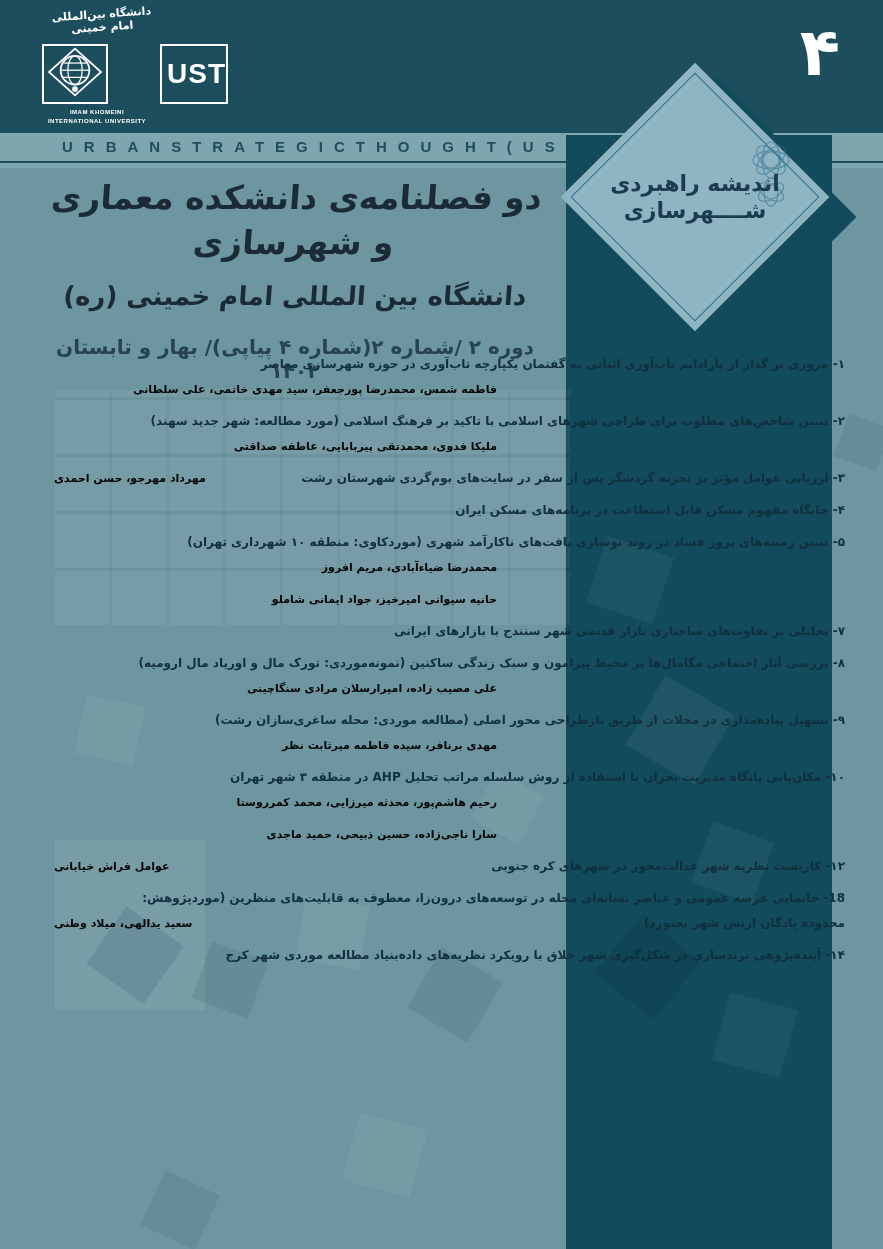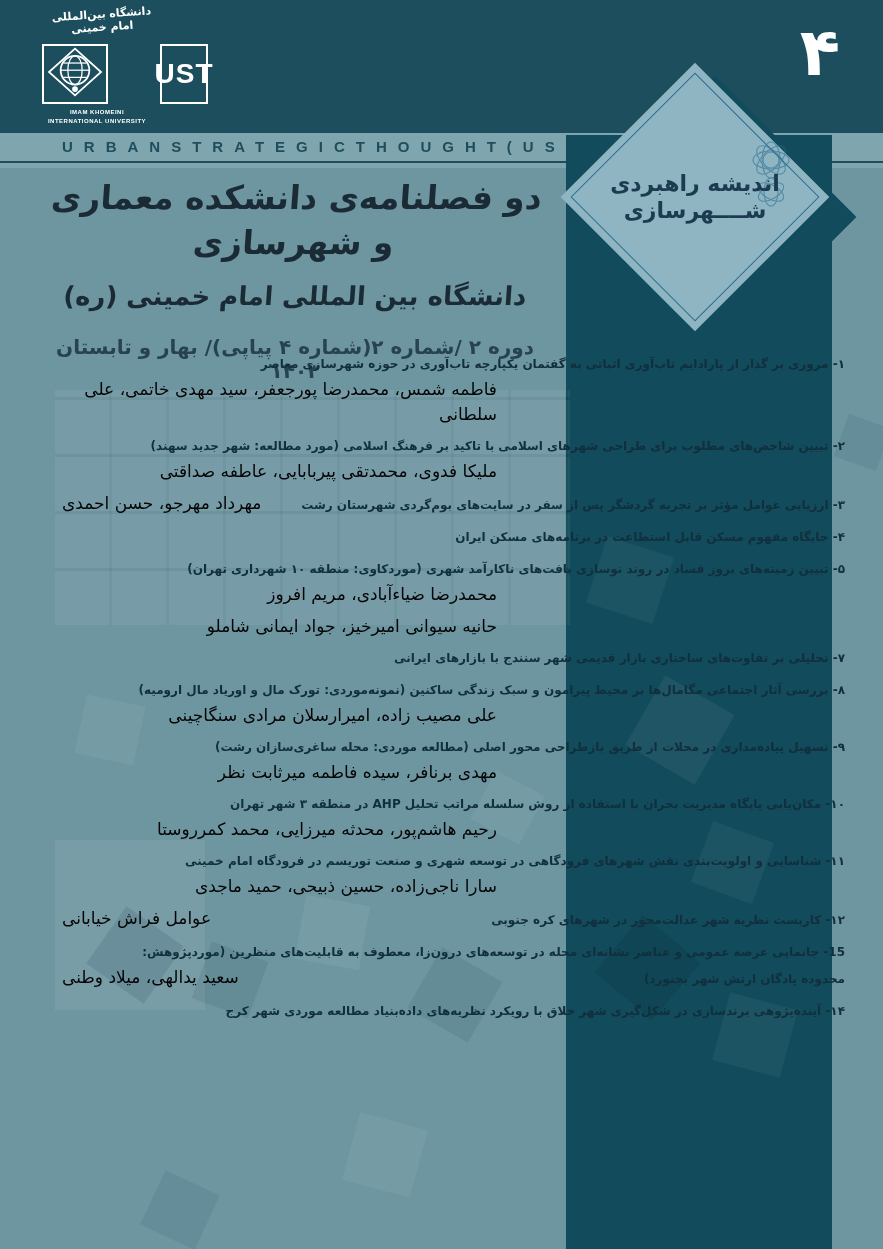--- a/index.html
+++ b/index.html
@@ -20,21 +20,21 @@
   }
   .light-band .banner-rule { position:absolute; left:0; top:28px; width:883px; height:2px; background:#1E4E5E; }
   .ribbon { position:absolute; left:566px; top:135px; width:266px; height:1114px; background:#114B5C; }
 
   
   .logo-block { position:absolute; left:42px; top:12px; width:190px; color:#fff; }
   .calligraphy { font-size:11px; font-weight:bold; transform:rotate(-4deg); transform-origin:left;
                  width:120px; text-align:center; margin-bottom:6px; direction:rtl; }
   .logo-row { display:flex; gap:8px; align-items:flex-start; }
   .emblem-box { width:66px; height:60px; border:2px solid #fff; display:flex; align-items:center; justify-content:center; }
-  .ust-box { width:48px; height:60px; border:2px solid #fff; display:flex; align-items:center; justify-content:center; }
+  .ust-box { width:68px; height:60px; border:2px solid #fff; display:flex; align-items:center; justify-content:flex-end; }
   .ust-box span { font-family:"Liberation Sans", sans-serif; font-weight:bold; font-size:28px; color:#fff; letter-spacing:1px; }
   .emblem-caption { width:110px; margin-top:4px; text-align:center; font-family:"Liberation Sans", sans-serif;
                     font-size:6px; letter-spacing:.5px; line-height:1.5; font-weight:bold; }
 
   
   .issue-no { position:absolute; left:790px; top:14px; width:60px; text-align:center;
               color:#fff; font-size:66px; font-weight:bold; }
 
   
   .diamond-shadow { position:absolute; left:615px; top:117px; width:200px; height:200px;
@@ -54,24 +54,24 @@
                       transform:skewX(-4deg); }
   .masthead .utitle { font-size:26px; font-weight:bold; color:#1B2B36; margin-top:16px;
                       transform:skewX(-4deg); }
   .masthead .issue-info { font-size:20px; font-weight:bold; color:#27434F; margin-top:24px; }
 
   
   .toc { position:absolute; left:0; top:352px; width:883px; direction:rtl;
          padding:0 38px 0 50px; }
   .toc-item { margin-bottom:7px; }
   .toc-title { font-size:12px; font-weight:bold; color:#112F3C; line-height:25px; }
-  .toc-authors { font-size:17px; font-weight:normal; color:#050505; line-height:25px; }
+  .toc-authors { font-size:11px; font-weight:bold; color:#050505; line-height:25px; }
   .toc-authors.indent { padding-left:0; padding-right:348px; }
   .toc-row { display:flex; justify-content:space-between; align-items:baseline; }
-  .toc-row .toc-authors { margin-left:12px; white-space:nowrap; }
+  .toc-row .toc-authors { margin-left:4px; white-space:nowrap; }
 
   
   .grid-patch { position:absolute; left:55px; top:390px; width:515px; height:235px; opacity:.7;
     background-image:
       repeating-linear-gradient(0deg, rgba(255,255,255,.05) 0 54px, rgba(0,0,0,.05) 54px 57px),
       repeating-linear-gradient(90deg, rgba(255,255,255,.04) 0 54px, rgba(0,0,0,.04) 54px 57px); }
   .light-patch { position:absolute; left:55px; top:840px; width:150px; height:170px; background:rgba(255,255,255,.07); }
   .deco-square { position:absolute; }
 </style>
 </head>
@@ -197,31 +197,30 @@
     </div>
     <div class="toc-item">
       <div class="toc-title">۹- تسهیل پیاده‌مداری در محلات از طریق بازطراحی محور اصلی (مطالعه موردی: محله ساغری‌سازان رشت)</div>
       <div class="toc-authors indent">مهدی برنافر، سیده فاطمه میرثابت نظر</div>
     </div>
     <div class="toc-item">
       <div class="toc-title">۱۰- مکان‌یابی پایگاه مدیریت بحران با استفاده از روش سلسله مراتب تحلیل AHP در منطقه ۳ شهر تهران</div>
       <div class="toc-authors indent">رحیم هاشم‌پور، محدثه میرزایی، محمد کمرروستا</div>
     </div>
     <div class="toc-item">
-      <div class="toc-title">۱۱- شناسایی و اولویت‌بندی نقش شهرهای فرودگاهی در توسعه شهری و صنعت توریسم در فرودگاه امام خمینی</div>
       <div class="toc-authors indent">سارا ناجی‌زاده، حسین ذبیحی، حمید ماجدی</div>
     </div>
     <div class="toc-item">
       <div class="toc-row">
         <span class="toc-title">۱۲- کاربست نظریه شهر عدالت‌محور در شهرهای کره جنوبی</span>
         <span class="toc-authors">عوامل فراش خیابانی</span>
       </div>
     </div>
     <div class="toc-item">
-      <div class="toc-title">15- جانمایی عرصه عمومی و عناصر نشانه‌ای محله در توسعه‌های درون‌زا، معطوف به قابلیت‌های منظرین (موردپژوهش:</div>
+      <div class="toc-title">18- جانمایی عرصه عمومی و عناصر نشانه‌ای محله در توسعه‌های درون‌زا، معطوف به قابلیت‌های منظرین (موردپژوهش:</div>
       <div class="toc-row">
         <span class="toc-title">محدوده پادگان ارتش شهر بجنورد)</span>
         <span class="toc-authors">سعید یدالهی، میلاد وطنی</span>
       </div>
     </div>
     <div class="toc-item">
       <div class="toc-title">۱۴- آینده‌پژوهی برندسازی در شکل‌گیری شهر خلاق با رویکرد نظریه‌های داده‌بنیاد مطالعه موردی شهر کرج</div>
     </div>
   </div>
 

